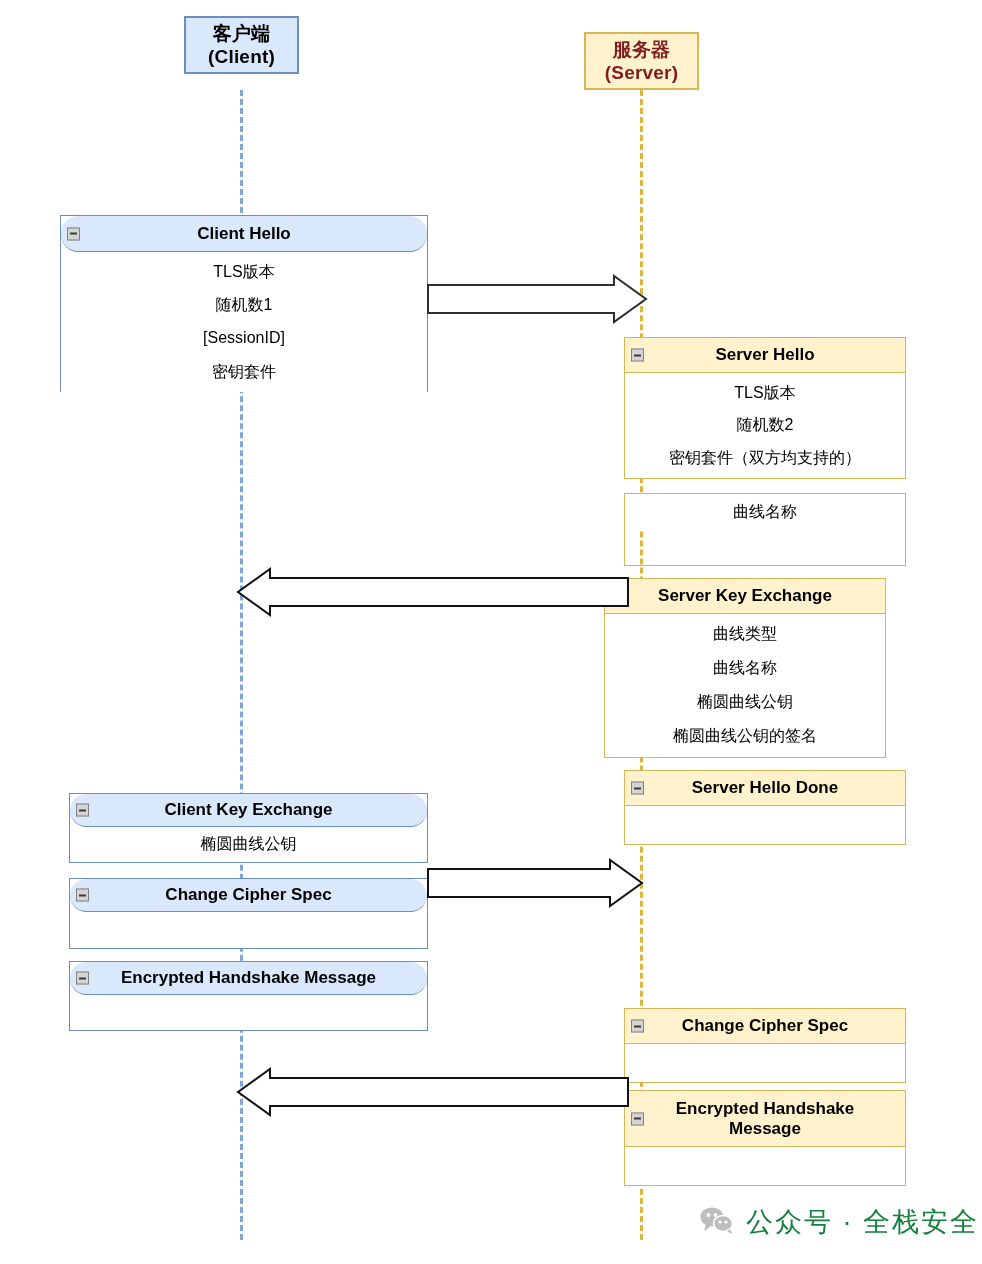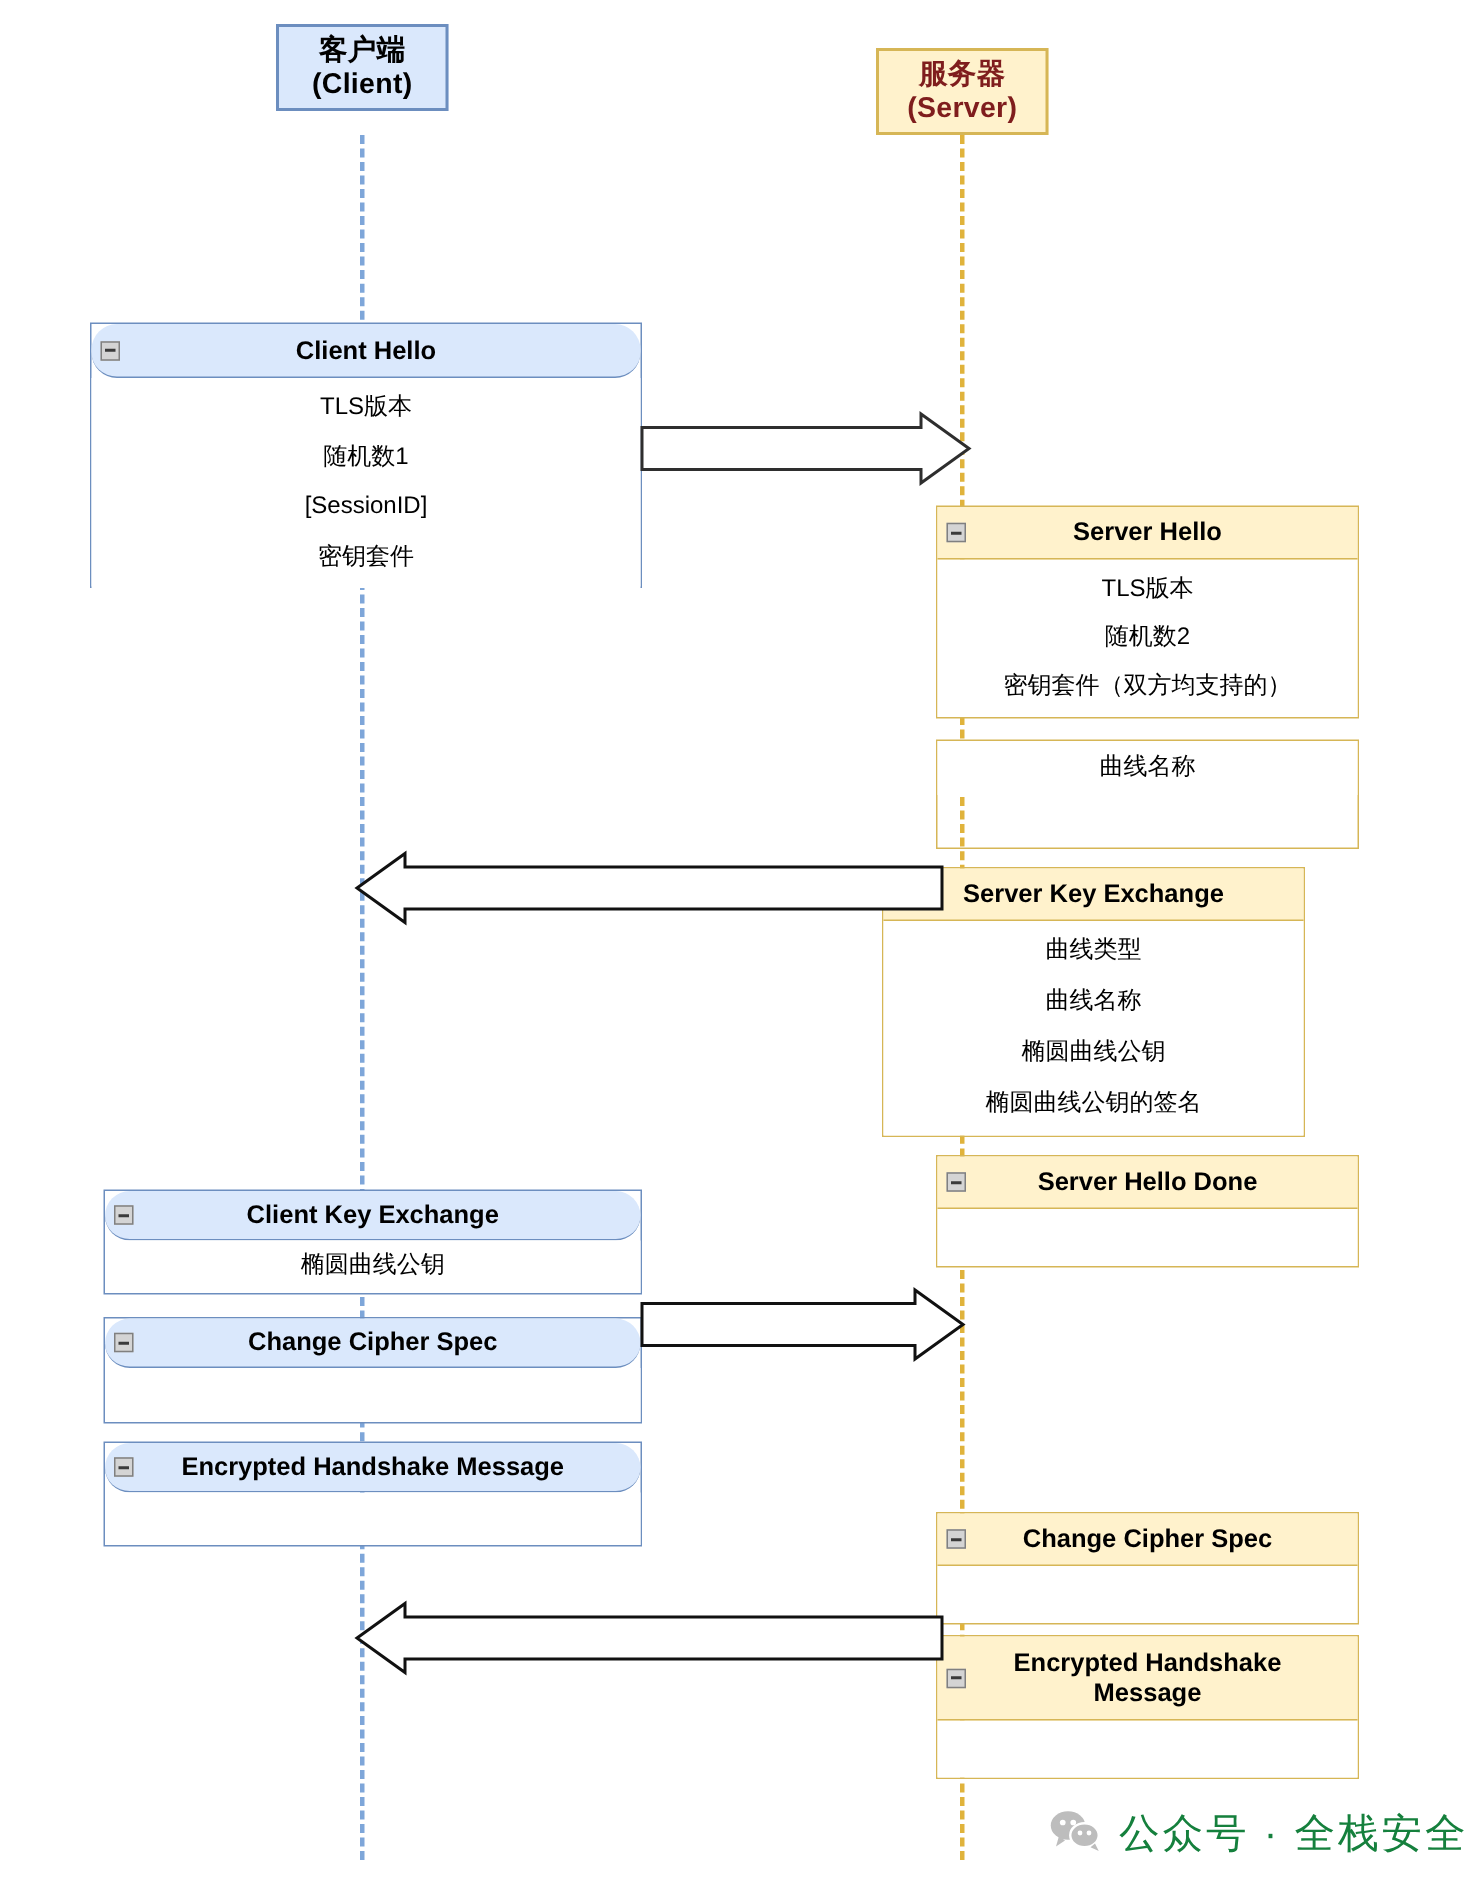--- a/index.html
+++ b/index.html
@@ -191,21 +191,21 @@
       <div class="line">密钥套件（双方均支持的）</div>
     </div>
   </div>
 
   <div class="msgbox server-style" style="left:624px; top:493px; width:282px; height:73px;">
     <div class="body" style="height:36px;">
       <div class="line">曲线名称</div>
     </div>
   </div>
 
-  <div class="msgbox server-style" style="left:588px; top:578px; width:282px; height:180px;">
+  <div class="msgbox server-style" style="left:604px; top:578px; width:282px; height:180px;">
     <div class="title" style="height:35px;">
       <span class="collapse-icon"></span>
       <span>Server Key Exchange</span>
     </div>
     <div class="body" style="height:143px;">
       <div class="line">曲线类型</div>
       <div class="line">曲线名称</div>
       <div class="line">椭圆曲线公钥</div>
       <div class="line">椭圆曲线公钥的签名</div>
     </div>

